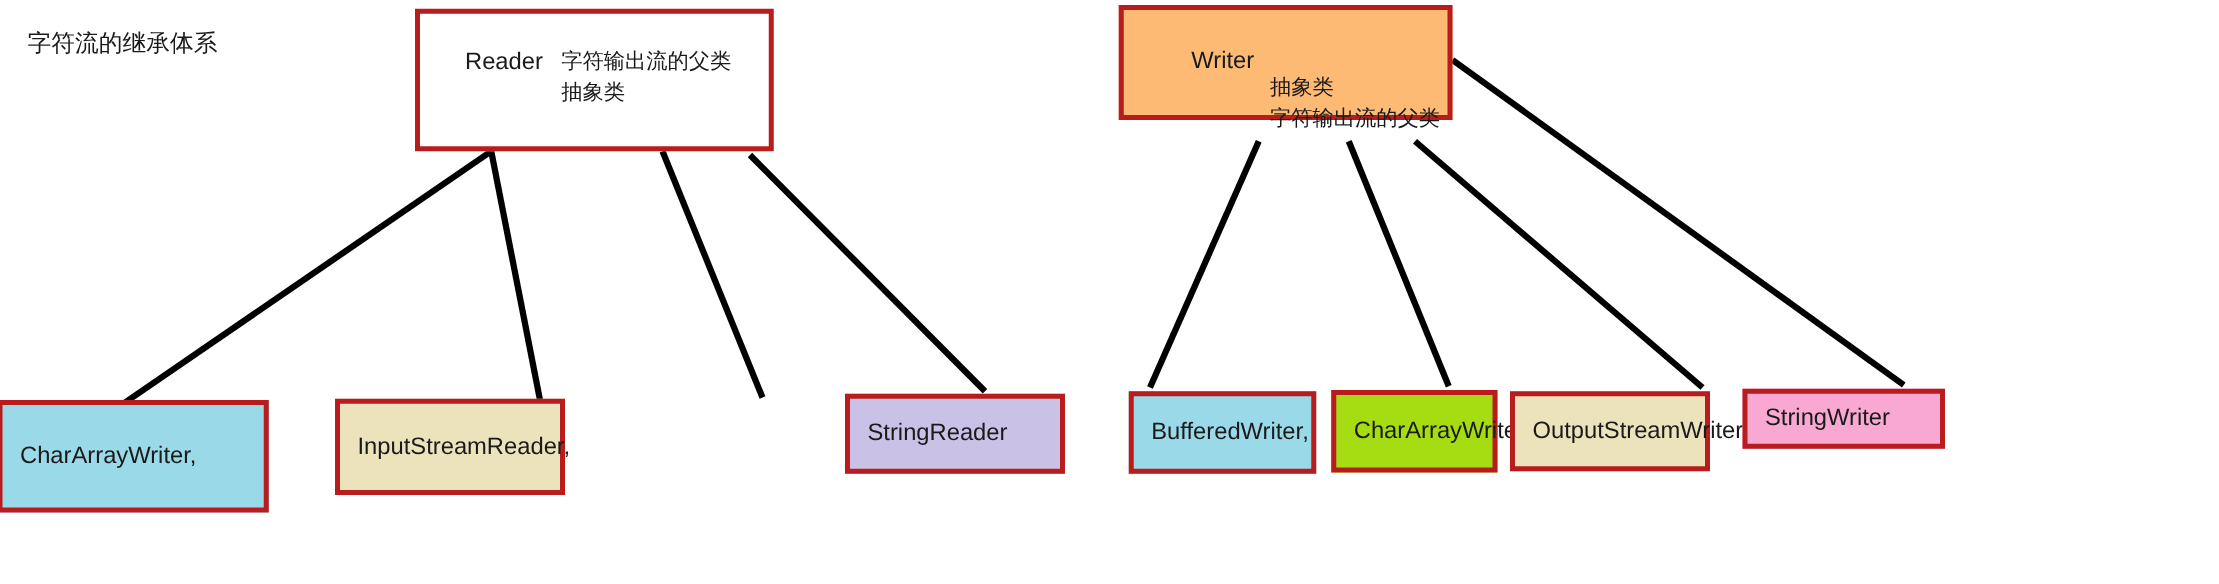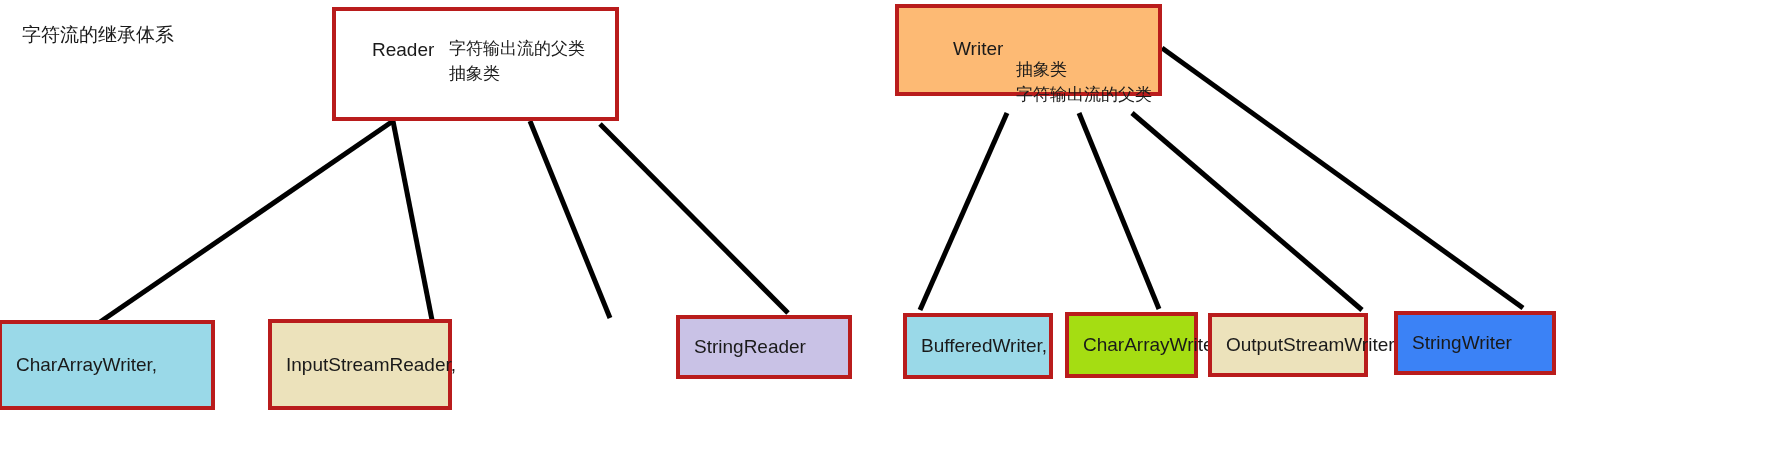--- a/index.html
+++ b/index.html
@@ -96,38 +96,38 @@
   <div class="node" style="left:895px; top:4px; width:267px; height:92px; background:#fdba74;">
     <span class="node-label root-name" style="left:54px; top:28px;">Writer</span>
     <span class="node-label root-desc" style="left:117px; top:43px;margin-top:32px;">字符输出流的父类</span>
     <span class="node-label root-desc" style="left:117px; top:50px;">抽象类</span>
   </div>
 
   <div class="node leaf" style="left:-2px; top:320px; width:217px; height:90px; background:#9ad9e8;">
     <span class="leaf-label">CharArrayWriter,</span>
   </div>
 
-  <div class="node leaf" style="left:268px; top:319px; width:184px; height:91px; background:#ece2bb;padding-left:24px;">
+  <div class="node leaf" style="left:268px; top:319px; width:184px; height:77px; background:#ece2bb;padding-left:24px;">
     <span class="leaf-label">InputStreamReader,</span>
   </div>
 
 
   <div class="node leaf" style="left:903px; top:313px; width:150px; height:66px; background:#9ad9e8;">
     <span class="leaf-label">BufferedWriter,</span>
   </div>
 
   <div class="node leaf" style="left:676px; top:315px; width:176px; height:64px; background:#c9c2e6;">
     <span class="leaf-label">StringReader</span>
   </div>
 
   <div class="node leaf" style="left:1065px; top:312px; width:133px; height:66px; background:#a5dd12;">
     <span class="leaf-label">CharArrayWriter,</span>
   </div>
 
   <div class="node leaf" style="left:1208px; top:313px; width:160px; height:64px; background:#ece2bb;">
     <span class="leaf-label">OutputStreamWriter,</span>
   </div>
 
-  <div class="node leaf" style="left:1394px; top:311px; width:162px; height:64px; background:#3b82f6;text-decoration:underline;">
+  <div class="node leaf" style="left:1394px; top:311px; width:162px; height:48px; background:#f9a8d4;text-decoration:underline;">
     <span class="leaf-label">StringWriter</span>
   </div>
 
 </div>
 
 </body></html>

